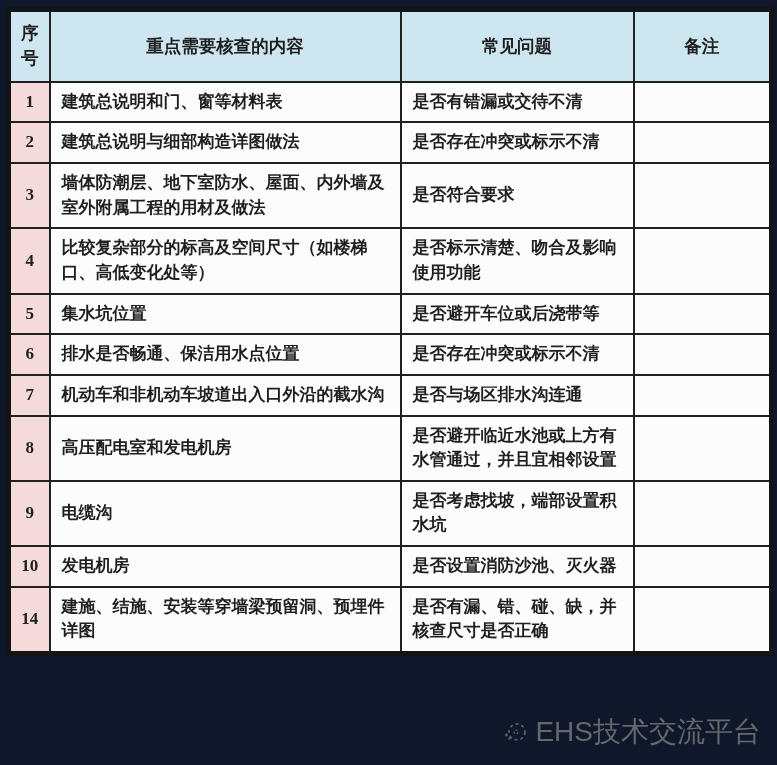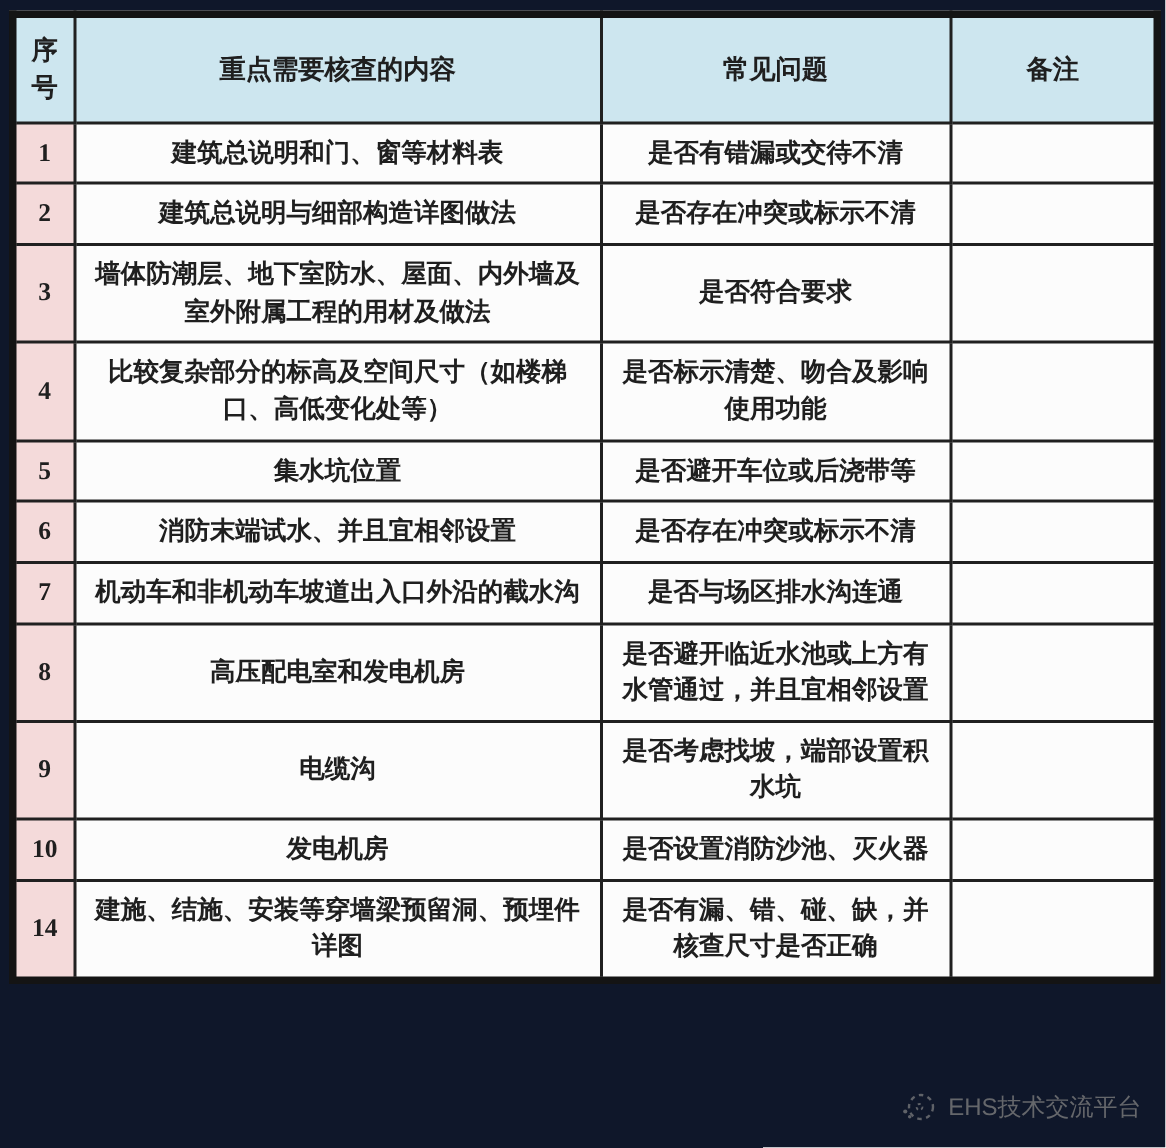--- a/index.html
+++ b/index.html
@@ -43,31 +43,31 @@
   col.c-no    { width: 41px; }
   col.c-item  { width: 351px; }
   col.c-issue { width: 233px; }
   col.c-note  { width: 138px; }
   td.no-cell {
     background: #f4dada;
     text-align: center;
     padding-left: 2px;
     padding-right: 2px;
   }
-  td.item-cell, td.issue-cell { background: #fcfcfc; text-align: center; }
+  td.item-cell, td.issue-cell { background: #fcfcfc; text-align: left; }
   td.note-cell { background: #fcfcfc; }
   .watermark {
     position: absolute;
     right: 16px;
     bottom: 14px;
     display: flex;
     align-items: center;
     gap: 6px;
     color: rgba(125,125,125,0.78);
-    font-size: 16px;
+    font-size: 28px;
     font-weight: normal;
     font-family: "Liberation Sans", "DejaVu Sans", sans-serif;
     pointer-events: none;
     white-space: nowrap;
   }
   .watermark-logo { opacity: 0.65; flex: 0 0 auto; }
 </style>
 </head>
 <body>
 
@@ -119,21 +119,21 @@
 
     <tr>
       <td class="no-cell">5</td>
       <td class="item-cell">集水坑位置</td>
       <td class="issue-cell">是否避开车位或后浇带等</td>
       <td class="note-cell"></td>
     </tr>
 
     <tr>
       <td class="no-cell">6</td>
-      <td class="item-cell">消防末端试水、并且宜相邻设置</td>
+      <td class="item-cell">排水是否畅通、保洁用水点位置</td>
       <td class="issue-cell">是否存在冲突或标示不清</td>
       <td class="note-cell"></td>
     </tr>
 
     <tr>
       <td class="no-cell">7</td>
       <td class="item-cell">机动车和非机动车坡道出入口外沿的截水沟</td>
       <td class="issue-cell">是否与场区排水沟连通</td>
       <td class="note-cell"></td>
     </tr>

